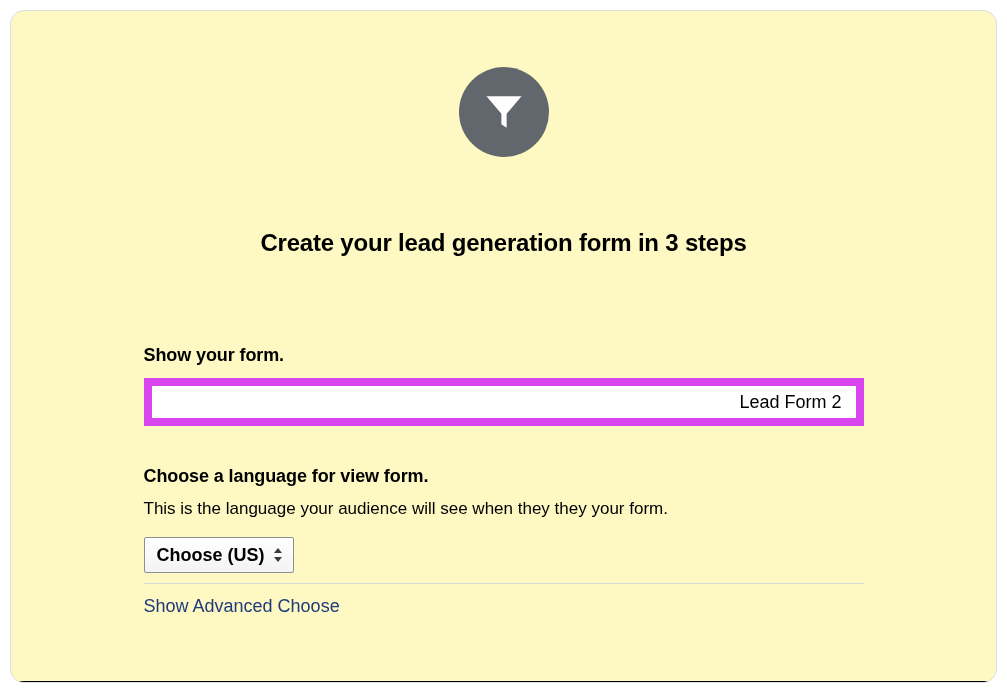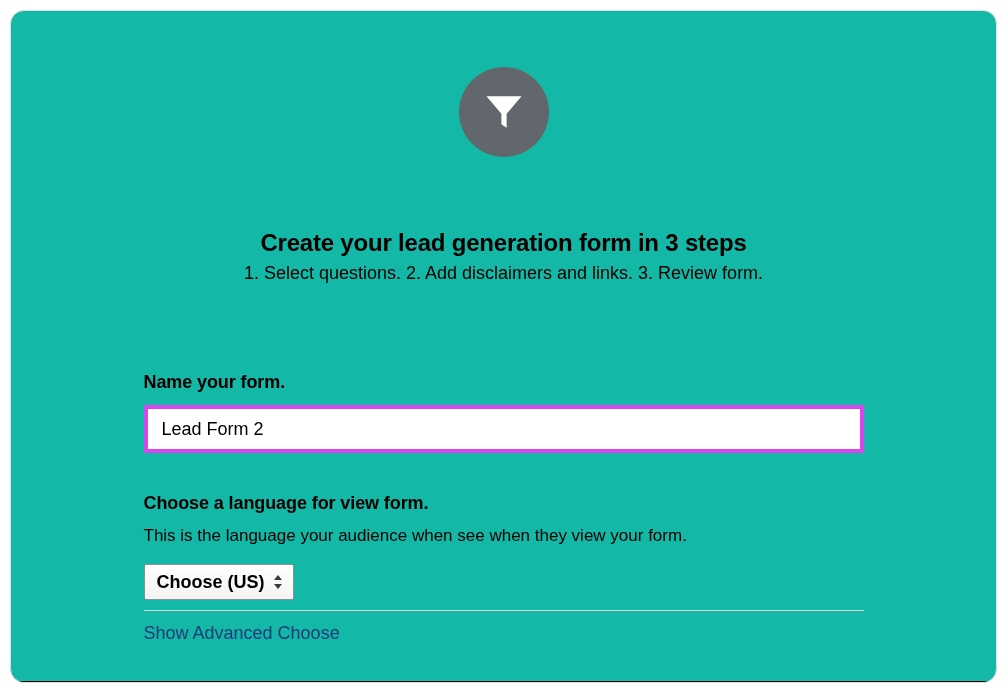--- a/index.html
+++ b/index.html
@@ -10,21 +10,21 @@
       background: #fff;
       color: #1c1e21;
     }
     .card {
       position: relative;
       width: 987px;
       height: 673px;
       margin: 10px;
       border: 1px solid #dcdde1;
       border-radius: 14px;
-      background: #14b8a6;
+      background: #fef9c3;
       overflow: hidden;
     }
     .card:after {
       content: "";
       position: absolute;
       left: 0; right: 0; bottom: 0;
       height: 1px;
       background: #000;
     }
     .icon-wrap {
@@ -65,27 +65,28 @@
     .field-label {
       font-size: 18px;
       color: #000;
       font-weight: 700;
       margin-bottom: 12px;
       letter-spacing: -0.1px;
     }
     .text-input {
       width: 100%;
       height: 48px;
-      border: 4px solid #d946ef;
+      border: 8px solid #d946ef;
       font-size: 18px;
       padding: 0 14px;
       color: #000;
       background: #fff;
       outline: none;
       font-family: inherit;
+      text-align: right;
     }
     .lang-section { margin-top: 40px; }
     .help-text {
       font-size: 17px;
       color: #000;
       margin-top: 6px;
       font-weight: 400;
     }
     .select-wrap {
       margin-top: 18px;
@@ -129,31 +130,30 @@
   <div class="icon-wrap">
     <div class="funnel-circle">
       <svg viewBox="0 0 24 24" fill="none">
         <path d="M2 3 H22 L13.5 13 V21 L10.5 19 V13 Z" fill="#ffffff"></path>
       </svg>
     </div>
   </div>
 
   <div class="headings">
     <div class="title">Create your lead generation form in 3 steps</div>
-    <div class="subtitle">1. Select questions. 2. Add disclaimers and links. 3. Review form.</div>
   </div>
 
   <div class="form-area">
 
-    <div class="field-label">Name your form.</div>
+    <div class="field-label">Show your form.</div>
     <input type="text" class="text-input" value="Lead Form 2" style="">
 
     <div class="lang-section">
       <div class="field-label">Choose a language for view form.</div>
-      <div class="help-text">This is the language your audience when see when they view your form.</div>
+      <div class="help-text">This is the language your audience will see when they they your form.</div>
 
       <div class="select-wrap">
         <span class="select-value">Choose (US)</span>
         <span class="select-caret">
           <svg viewBox="0 0 10 14">
             <path d="M5 0 L9 5 H1 Z" fill="#3a3a3a"></path>
             <path d="M5 14 L1 9 H9 Z" fill="#3a3a3a"></path>
           </svg>
         </span>
       </div>

